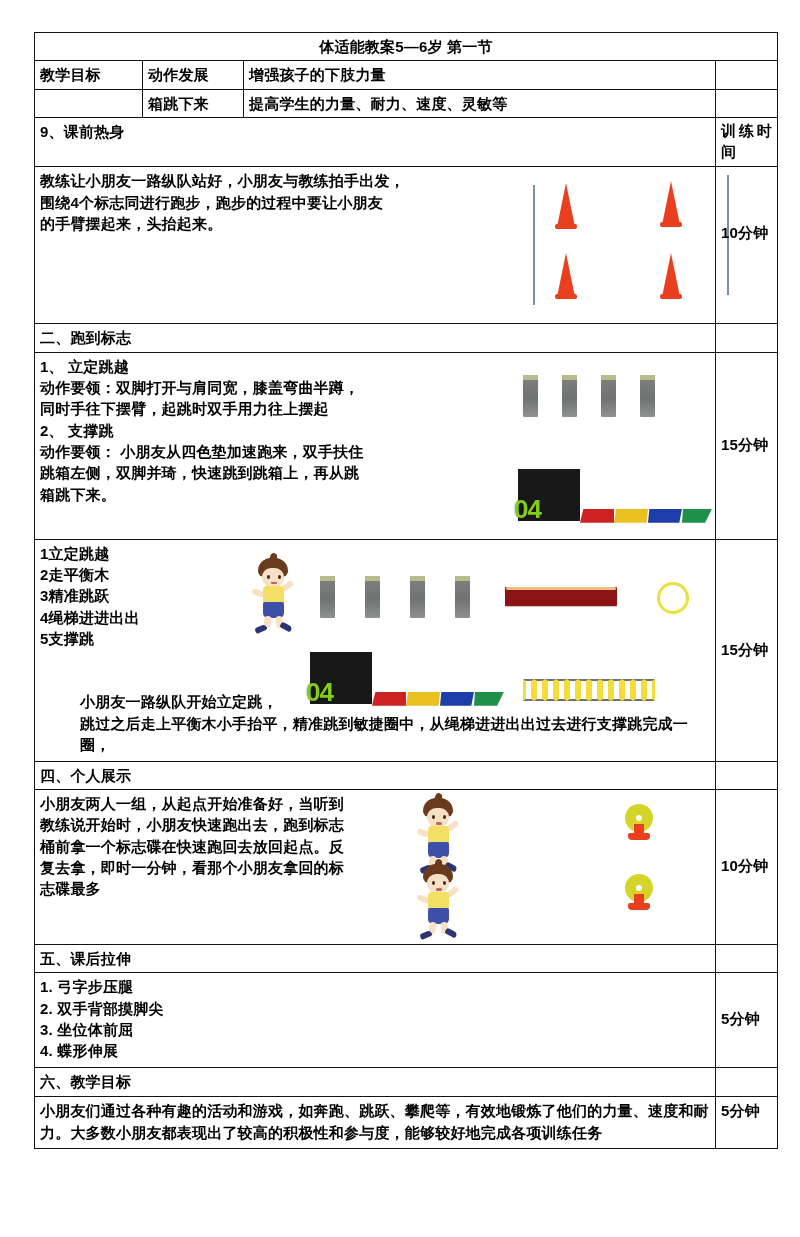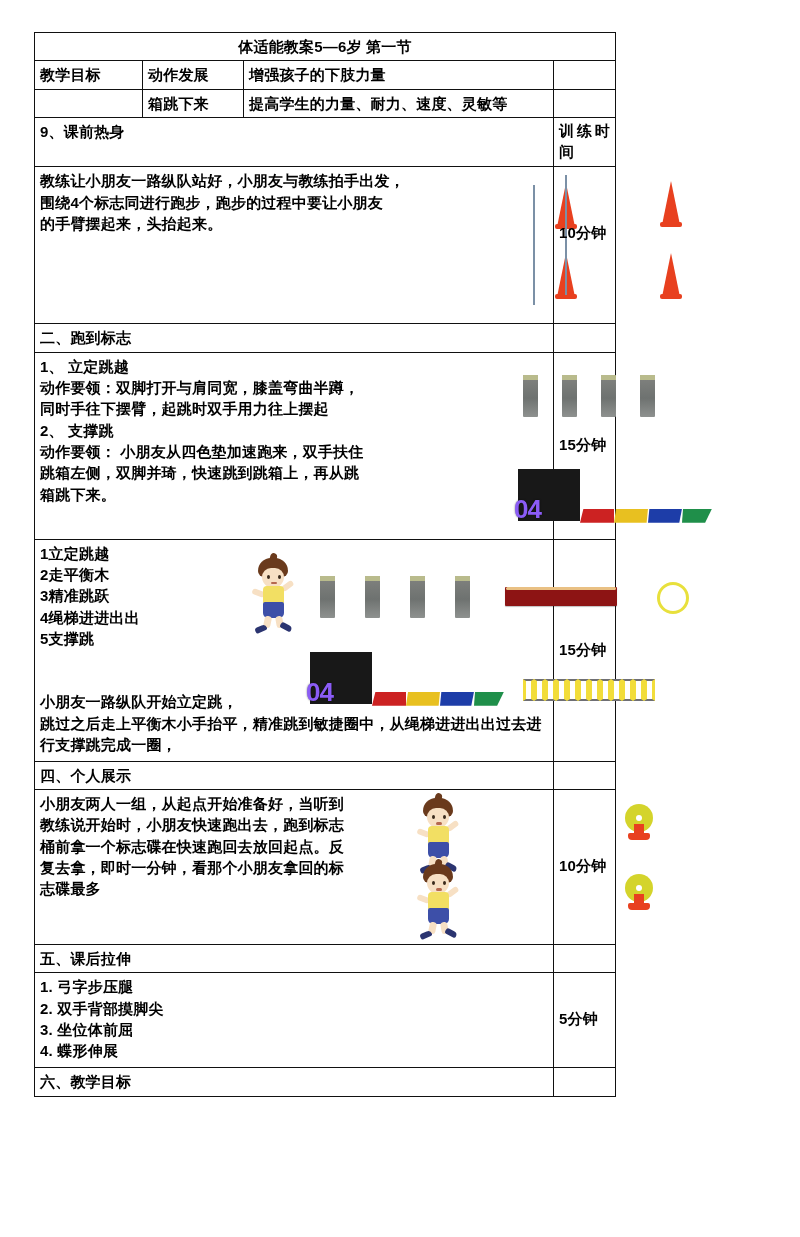--- a/index.html
+++ b/index.html
@@ -7,21 +7,21 @@
     width:800px;height:1237px;
     background:#ffffff;
     font-family:"Liberation Sans","DejaVu Sans",sans-serif;
     color:#000;
     overflow:hidden;
   }
   .page{position:relative;width:800px;height:1237px;background:#fff;}
   table.lesson{
     position:absolute;
     left:34px;top:32px;
-    width:582px;
+    width:744px;
     border-collapse:collapse;
     table-layout:fixed;
     background:#fff;
     border-radius:12px;
   }
   table.lesson td{
     border:1.6px solid #111;
     padding:3px 5px;
     vertical-align:top;
     font-size:15px;
@@ -120,21 +120,21 @@
     font-weight:bold;
     filter:blur(.25px);
   }
   .vault .num{
     position:absolute;
     left:-4px;bottom:-7px;
     font-size:26px;
     font-family:"Liberation Sans",sans-serif;
     font-weight:bold;
     letter-spacing:-1px;
-    color:#8b5cf6;
+    color:#84cc16;
     text-shadow:0 0 2px rgba(0,0,0,.6);
   }
   
   .mat{position:absolute;filter:blur(.3px);}
   .mat i{
     position:absolute;
     display:block;
     height:100%;
     top:0;
   }
@@ -410,21 +410,21 @@
                 <i></i>
           <i></i>
                 <i></i>
           <i></i>
                 <i></i>
           <i></i>
                 <i></i>
         </div>
       </div>
 
-      <span class="txt2" style="margin-top:42px;">小朋友一路纵队开始立定跳，
+      <span class="txt2" style="margin-top:42px;margin-left:40px;">小朋友一路纵队开始立定跳，
 跳过之后走上平衡木小手抬平，精准跳到敏捷圈中，从绳梯进进出出过去进行支撑跳完成一圈，</span>
     </td>
     <td class="time-val">
       <span style="display:inline-block;padding-top:96px;">15分钟</span>
     </td>
   </tr>
 
   <tr>
     <td class="sec-head" colspan="3">四、个人展示</td>
     <td></td>
@@ -504,16 +504,24 @@
     <td class="time-val">
       <span style="display:inline-block;padding-top:32px;">5分钟</span>
     </td>
   </tr>
 
   <tr>
     <td class="sec-head" colspan="3">六、教学目标</td>
     <td></td>
   </tr>
 
+  <tr>
+    <td class="body-cell" colspan="3">
+      <span class="txt" style="display:block;line-height:1.5;">小朋友们通过各种有趣的活动和游戏，如奔跑、跳跃、攀爬等，有效地锻炼了他们的力量、速度和耐力。大多数小朋友都表现出了较高的积极性和参与度，能够较好地完成各项训练任务</span>
+    </td>
+    <td class="time-val">
+      <span style="display:inline-block;">5分钟</span>
+    </td>
+  </tr>
 
 </tbody>
     </table>
 </div>
 
 </body></html>

